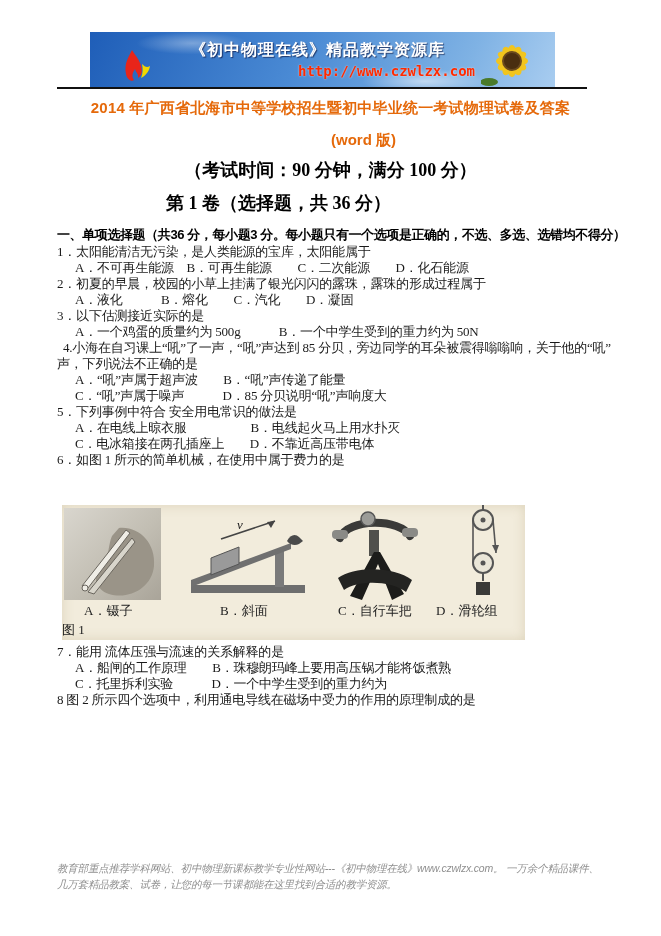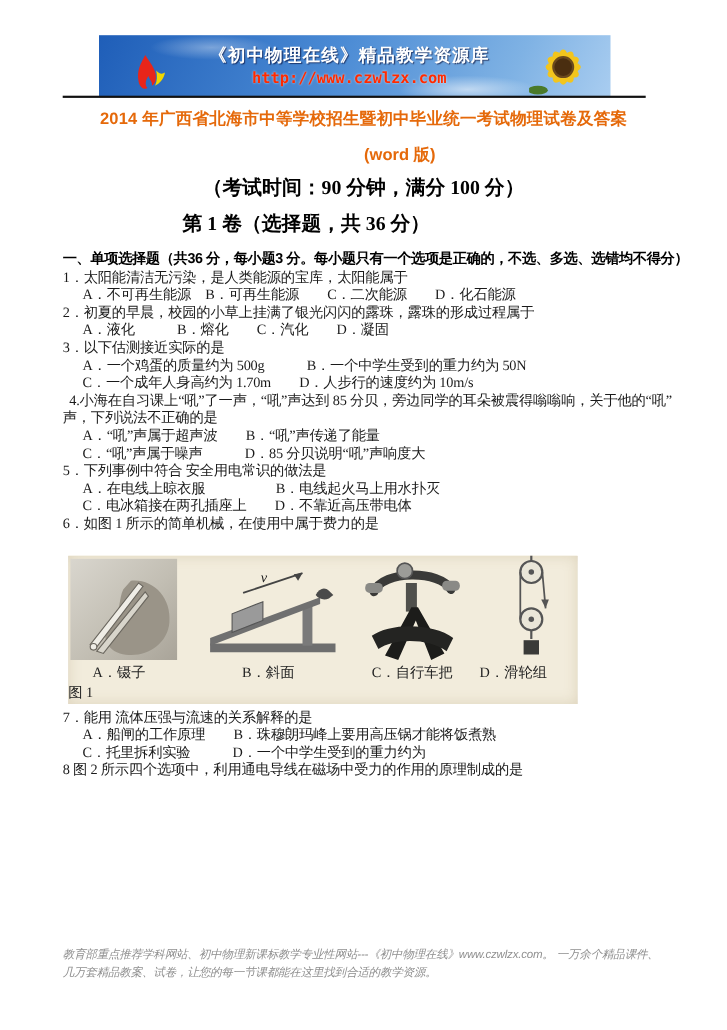--- a/index.html
+++ b/index.html
@@ -18,21 +18,21 @@
     overflow:hidden;
     padding-left:33px;
   }
   .banner-logo { position:absolute; left:28px; top:14px; width:40px; height:40px; }
   .banner-title {
     position:absolute; left:70px; right:80px; top:8px; text-align:center;
     color:#ffffff; font-weight:bold; font-size:16px; letter-spacing:1px;
     text-shadow:1px 1px 1px rgba(0,0,40,.6); white-space:nowrap;
   }
   .banner-url {
-    position:absolute; left:70px; right:80px; top:31px; text-align:center;
+    position:absolute; left:70px; right:80px; top:31px; text-align:right;
     color:#ff2a00; font-weight:bold; font-size:14px;
     font-family:"DejaVu Sans Mono", monospace;
     text-shadow:0 0 2px rgba(255,255,255,.7); white-space:nowrap;
   }
   .sunflower { position:absolute; right:14px; bottom:0px; width:60px; height:54px; }
   .top-rule { position:absolute; left:57px; top:87px; width:530px; height:2px; background:#111; }
 
   
   .doc-title {
     position:absolute; left:0; top:99px; width:661px; text-align:center;
@@ -131,21 +131,20 @@
   <div class="volume-title">第 1 卷（选择题，共 36 分）</div>
 
   <div class="quiz-top">
     <div class="section-heading">一、单项选择题（共36 分，每小题3 分。每小题只有一个选项是正确的，不选、多选、选错均不得分）</div>
     <div class="qline">1．太阳能清洁无污染，是人类能源的宝库，太阳能属于</div>
     <div class="qline ind">A．不可再生能源　B．可再生能源　　C．二次能源　　D．化石能源</div>
     <div class="qline">2．初夏的早晨，校园的小草上挂满了银光闪闪的露珠，露珠的形成过程属于</div>
     <div class="qline ind">A．液化　　　B．熔化　　C．汽化　　D．凝固</div>
     <div class="qline">3．以下估测接近实际的是</div>
     <div class="qline ind">A．一个鸡蛋的质量约为 500g　　　B．一个中学生受到的重力约为 50N</div>
-    <div class="qline ind">C．一个成年人身高约为 1.70m　　D．人步行的速度约为 10m/s</div>
     <div class="qline ind-half">4.小海在自习课上“吼”了一声，“吼”声达到 85 分贝，旁边同学的耳朵被震得嗡嗡响，关于他的“吼”</div>
     <div class="qline">声，下列说法不正确的是</div>
     <div class="qline ind">A．“吼”声属于超声波　　B．“吼”声传递了能量</div>
     <div class="qline ind">C．“吼”声属于噪声　　　D．85 分贝说明“吼”声响度大</div>
     <div class="qline">5．下列事例中符合 安全用电常识的做法是</div>
     <div class="qline ind">A．在电线上晾衣服　　　　　B．电线起火马上用水扑灭</div>
     <div class="qline ind">C．电冰箱接在两孔插座上　　D．不靠近高压带电体</div>
     <div class="qline">6．如图 1 所示的简单机械，在使用中属于费力的是</div>
   </div>
 

